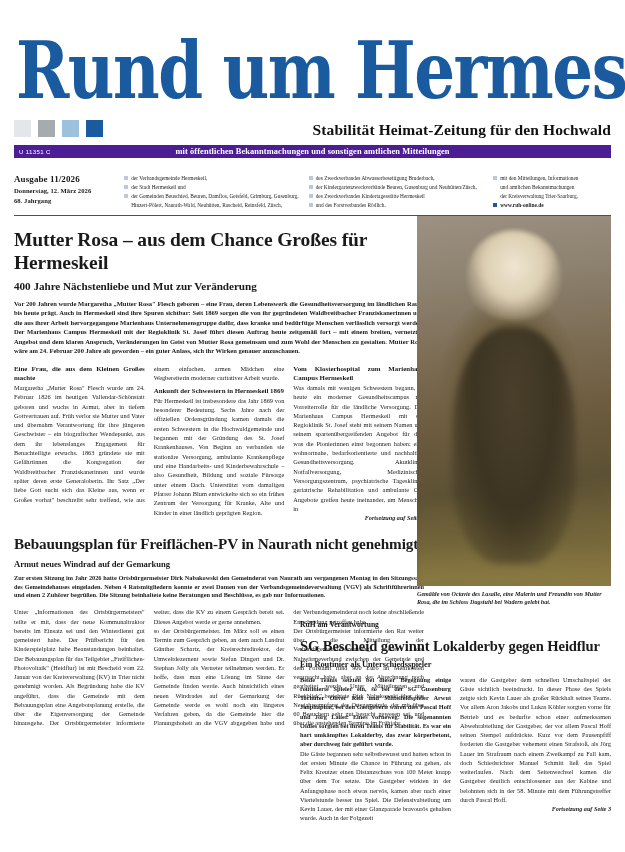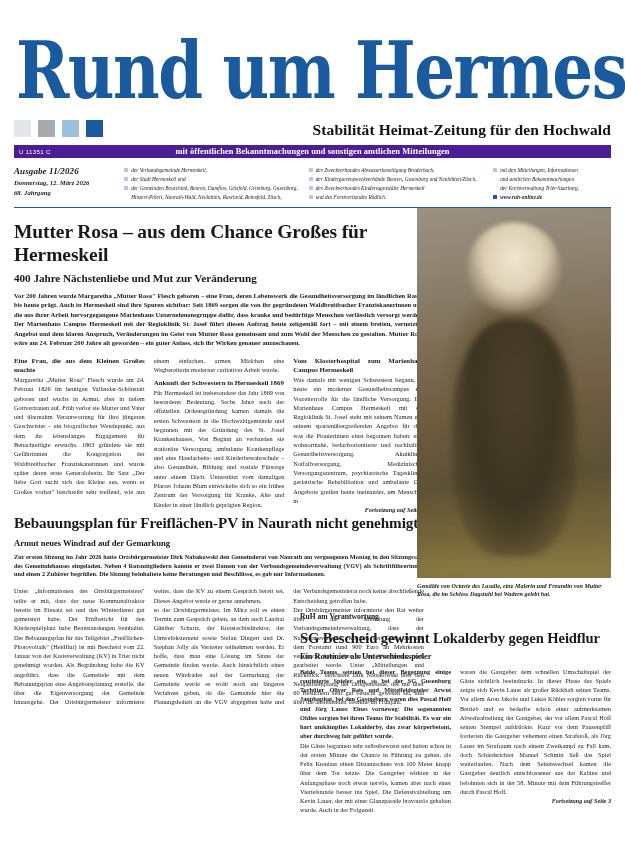--- a/index.html
+++ b/index.html
@@ -90,24 +90,23 @@
     font-family: "Liberation Serif", serif;
     font-weight: 700;
     font-size: 8.4px;
     letter-spacing: 0.1px;
   }
 
   
   .imprint {
     display: flex;
     gap: 2px;
-    padding-top: 8px;
+    padding-top: 16px;
     border-bottom: 1.6px solid #1a5a9e;
     padding-bottom: 5px;
-    font-style: italic;
   }
   .imprint-col-issue {
     width: 108px;
     flex: 0 0 108px;
     font-family: "Liberation Serif", serif;
   }
   .imprint-col-issue .issue-line {
     font-weight: 700;
     font-size: 9px;
     margin-bottom: 3.5px;
@@ -258,20 +257,21 @@
     font-family: "Liberation Serif", serif;
     font-style: italic;
     font-weight: 700;
     font-size: 6.1px;
     line-height: 1.36;
     margin-top: 4px;
   }
 
   .mid-article {
     width: 410px;
+    margin-top: 13px;
   }
   h1.headline.mid {
     font-size: 15.2px;
     line-height: 1.2;
     margin-bottom: 5px;
   }
   h2.subhead.mid {
     font-size: 8.6px;
     margin-bottom: 5px;
   }

